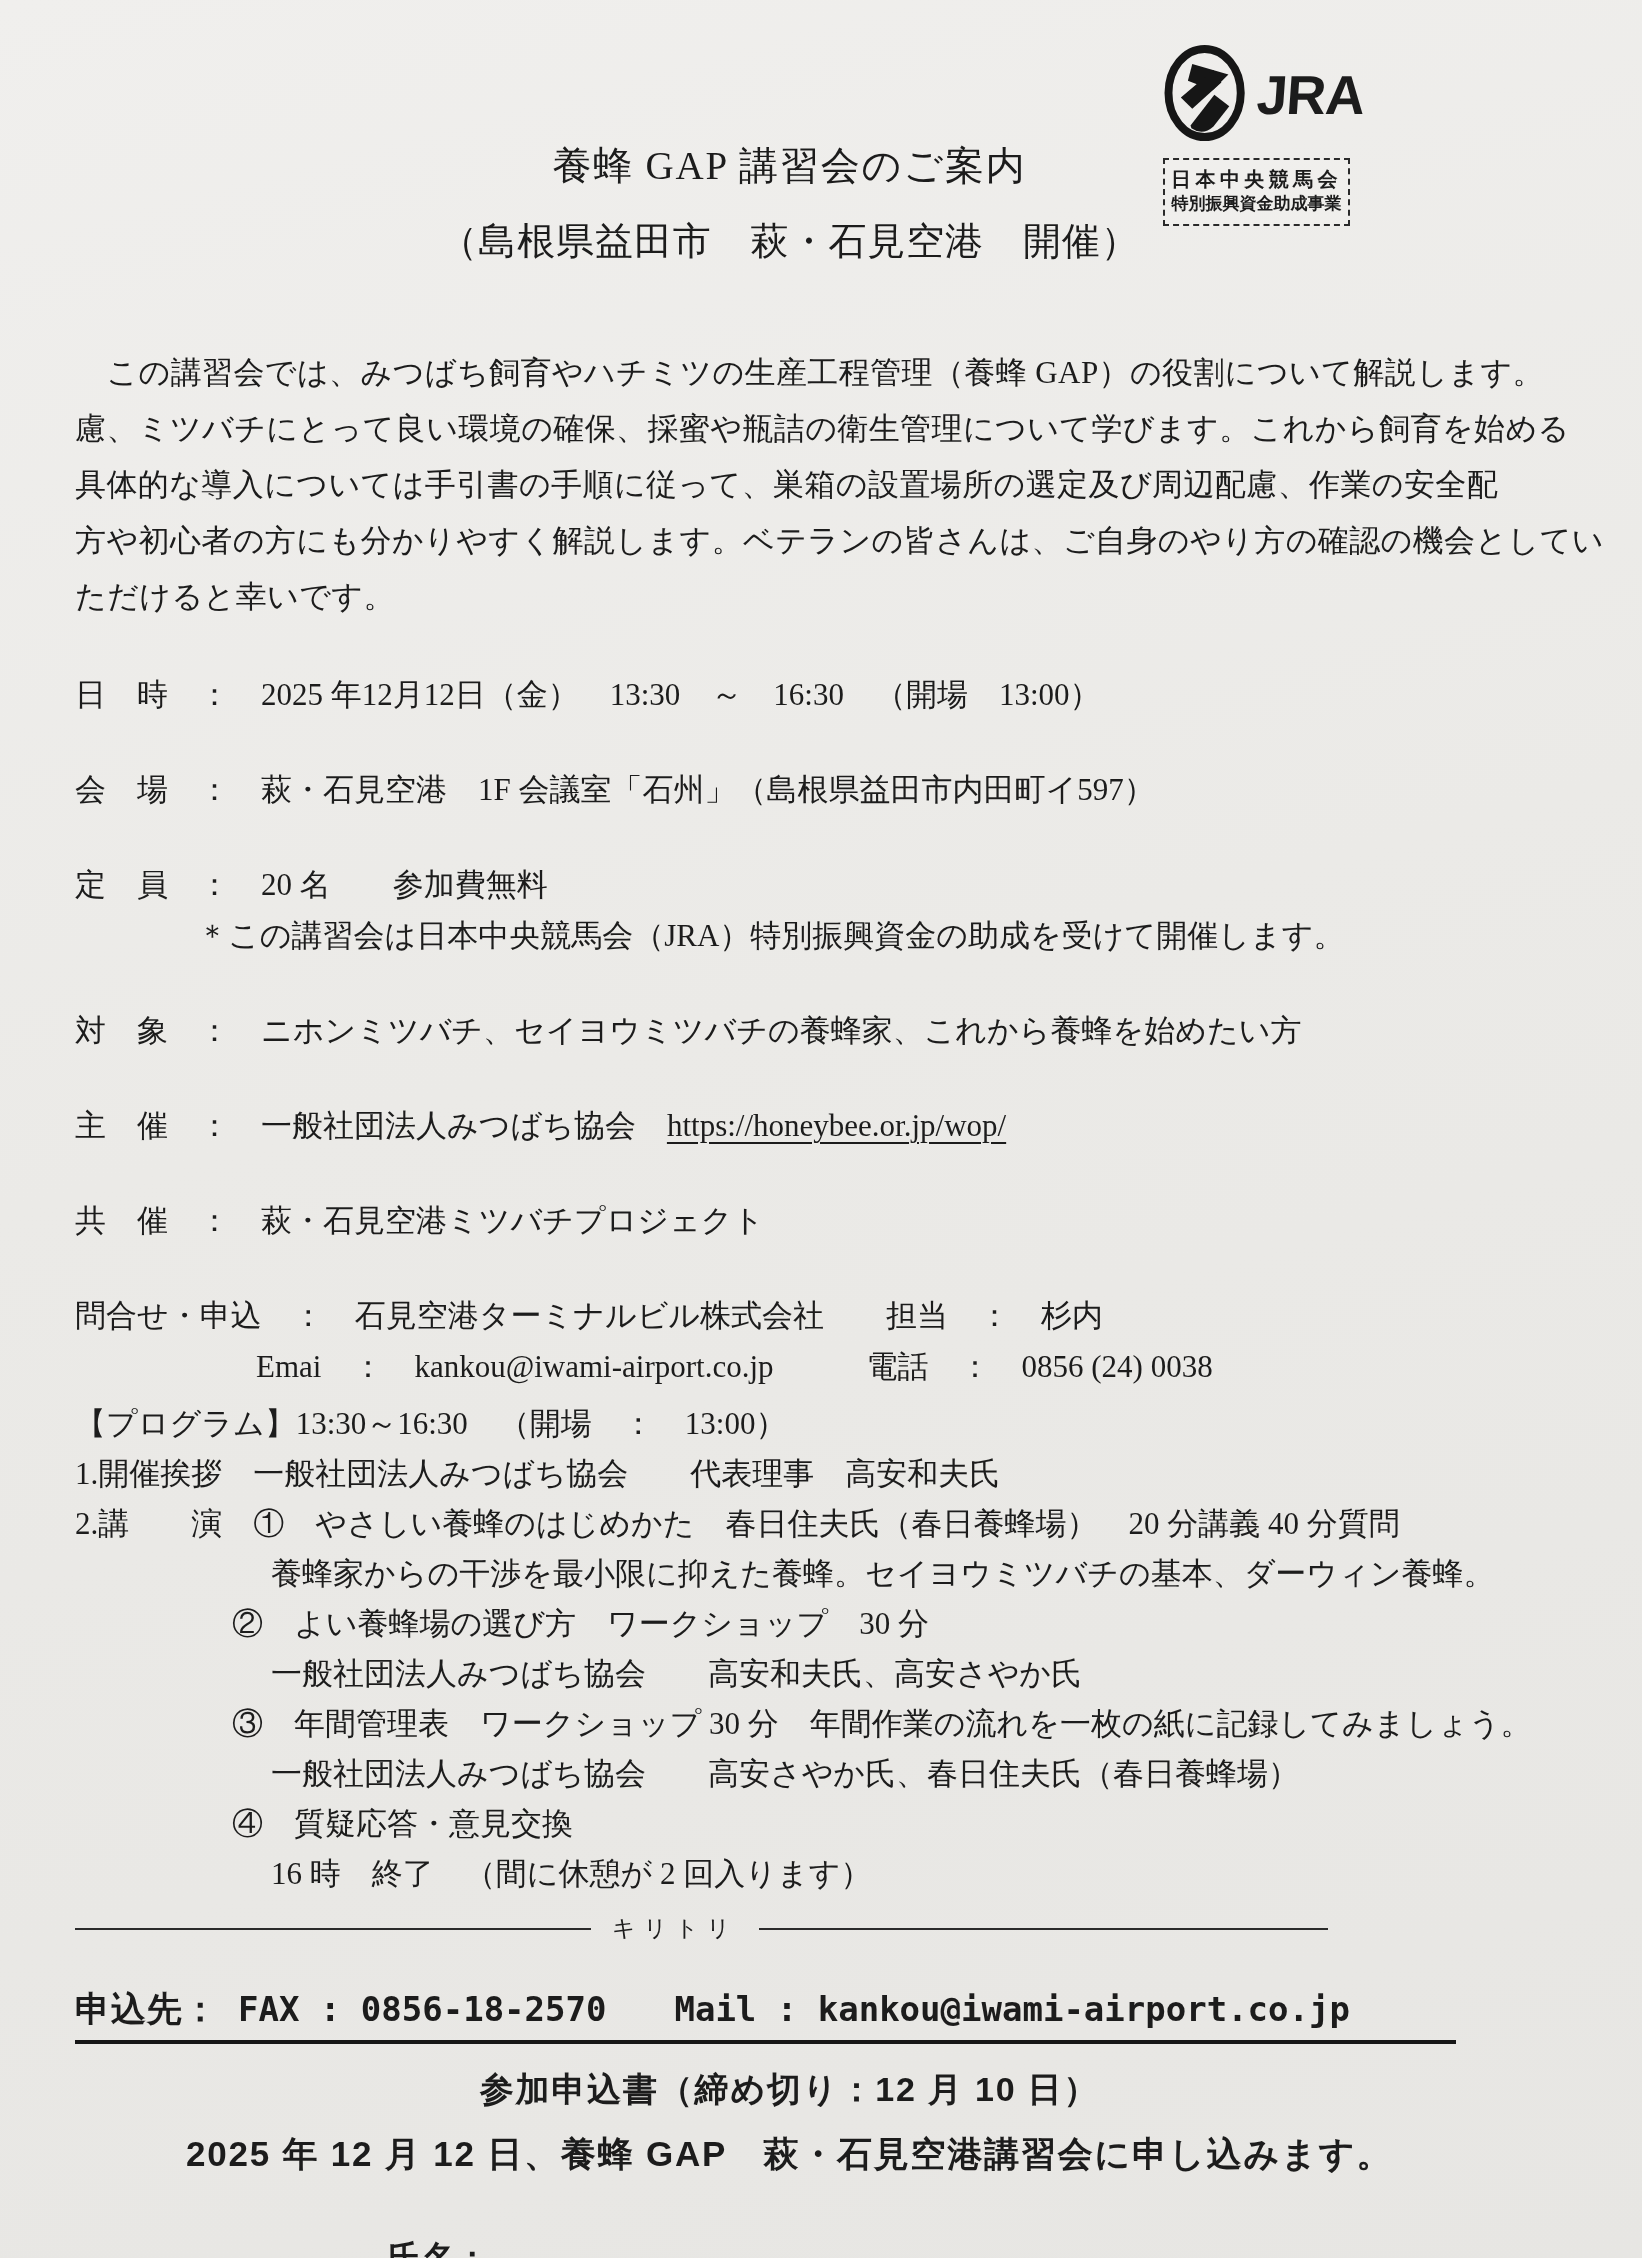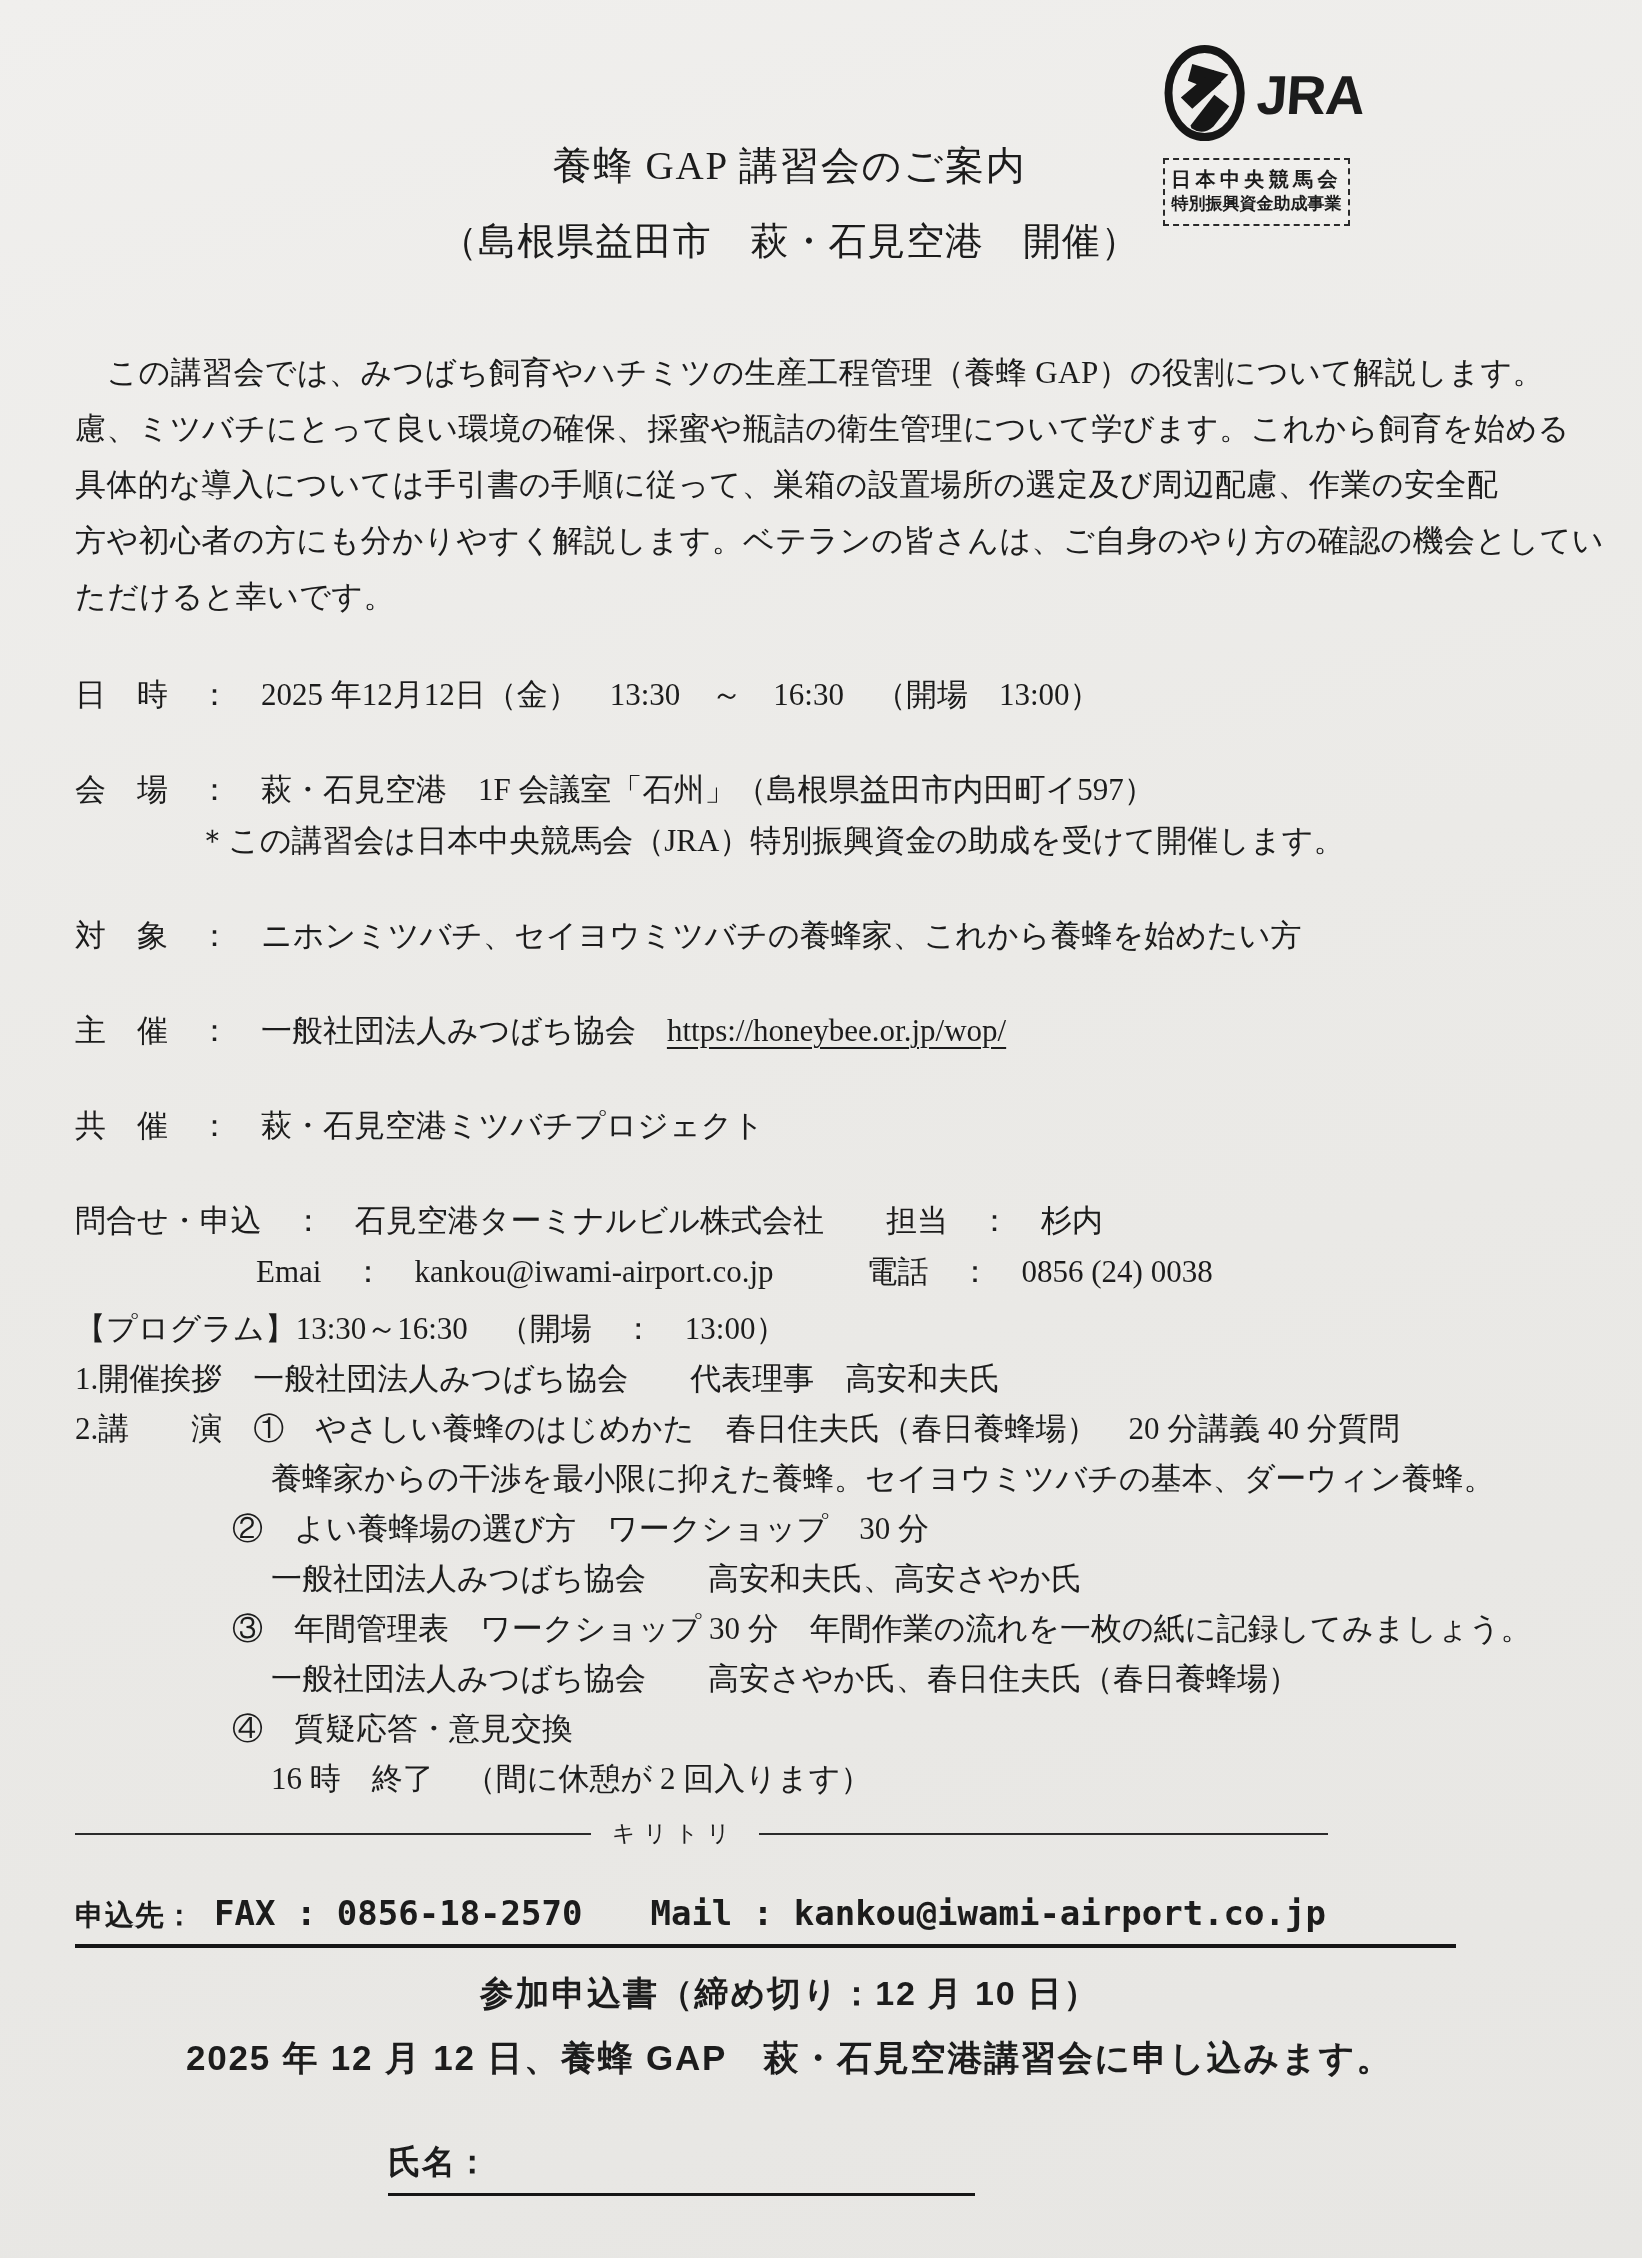--- a/index.html
+++ b/index.html
@@ -50,21 +50,21 @@
   .cut-rule-left{width:516px;border-top:2.6px solid #2b2b2b;}
   .cut-rule-right{width:569px;border-top:2.6px solid #2b2b2b;}
   .cut-label{font-size:23px;letter-spacing:8px;padding:0 21px;white-space:nowrap;}
 
   
   .apply{font-family:"Liberation Sans","DejaVu Sans",sans-serif;font-weight:700;}
   .submit-line{
     margin-top:42px;width:1381px;border-bottom:4.4px solid #161616;
     padding-bottom:7px;display:flex;align-items:baseline;white-space:nowrap;
   }
-  .submit-to-label{font-size:29px;letter-spacing:0.9px;}
+  .submit-to-label{font-size:35px;letter-spacing:0.9px;}
   .contact-line{font-size:34px;margin-left:19.4px;font-family:"DejaVu Sans Mono","Liberation Mono",monospace;font-weight:700;letter-spacing:0px;}
   .form-title{margin-top:23px;text-align:center;width:1429px;font-size:34px;letter-spacing:1.8px;}
   .application-statement{margin-top:17.6px;text-align:center;width:1429px;font-size:35px;letter-spacing:1.8px;}
   .fields{margin-top:58px;}
   .field{border-bottom:3.5px solid #161616;margin-left:313px;padding-bottom:8.8px;white-space:nowrap;}
   .field-name{width:587px;margin-top:16px;}
   .field-affiliation{width:578px;margin-top:67px;}
   .field-email{width:745px;margin-top:67px;}
   .field-label{font-size:33px;letter-spacing:0.9px;}
 </style>
@@ -103,20 +103,23 @@
     <div class="intro-line">方や初心者の方にも分かりやすく解説します。ベテランの皆さんは、ご自身のやり方の確認の機会としてい</div>
     <div class="intro-line">ただけると幸いです。</div>
   </div>
 
   <div class="details">
     <div class="detail-row">
       <span class="detail-label">日　時　：　</span><span class="detail-value">2025 年12月12日（金）　13:30　～　16:30　（開場　13:00）</span>
     </div>
     <div class="detail-row">
       <span class="detail-label">会　場　：　</span><span class="detail-value">萩・石見空港　1F 会議室「石州」（島根県益田市内田町イ597）</span>
+    </div>
+    <div class="detail-row">
+      <span class="detail-label">定　員　：　</span><span class="detail-value">20 名　　参加費無料</span>
     </div>
     <div class="detail-note">＊この講習会は日本中央競馬会（JRA）特別振興資金の助成を受けて開催します。</div>
     <div class="detail-row">
       <span class="detail-label">対　象　：　</span><span class="detail-value">ニホンミツバチ、セイヨウミツバチの養蜂家、これから養蜂を始めたい方</span>
     </div>
     <div class="detail-row">
       <span class="detail-label">主　催　：　</span><span class="detail-value">一般社団法人みつばち協会　</span><span class="link-underline">https://honeybee.or.jp/wop/</span>
     </div>
     <div class="detail-row">
       <span class="detail-label">共　催　：　</span><span class="detail-value">萩・石見空港ミツバチプロジェクト</span>

